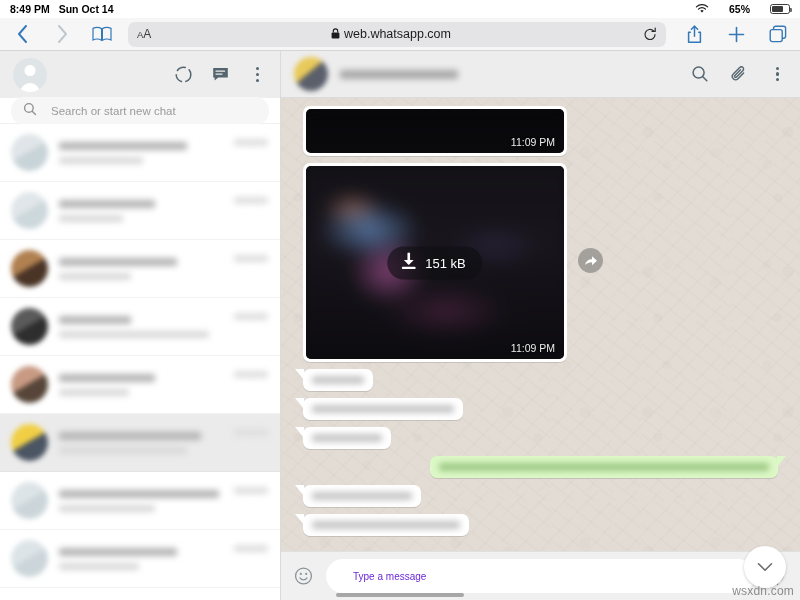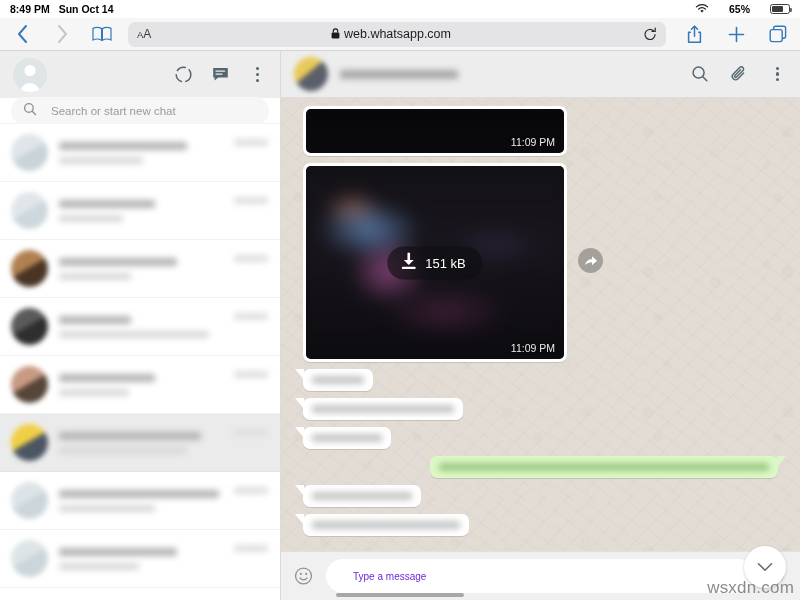--- a/index.html
+++ b/index.html
@@ -290,21 +290,21 @@
   .msg-input {
     flex: 1; height: 34px; background: #fff;
     border-radius: 18px;
     display: flex; align-items: center;
     padding: 0 15px; box-sizing: border-box;
   }
   .msg-ph { font-size: 10px; color: #6d28d9; margin-left: 12px; }
 
   .watermark {
     position: absolute; right: 6px; bottom: 2px;
-    font-size: 17px; color: #8b8b8b;
+    font-size: 12px; color: #8b8b8b;
     z-index: 20; letter-spacing: 0.2px;
   }
   .home-ind {
     position: absolute; left: 50%; transform: translateX(-50%);
     bottom: 3px; width: 128px; height: 4px;
     border-radius: 2px; background: rgba(0,0,0,0.30);
     z-index: 21;
   }
 </style>
 </head>

